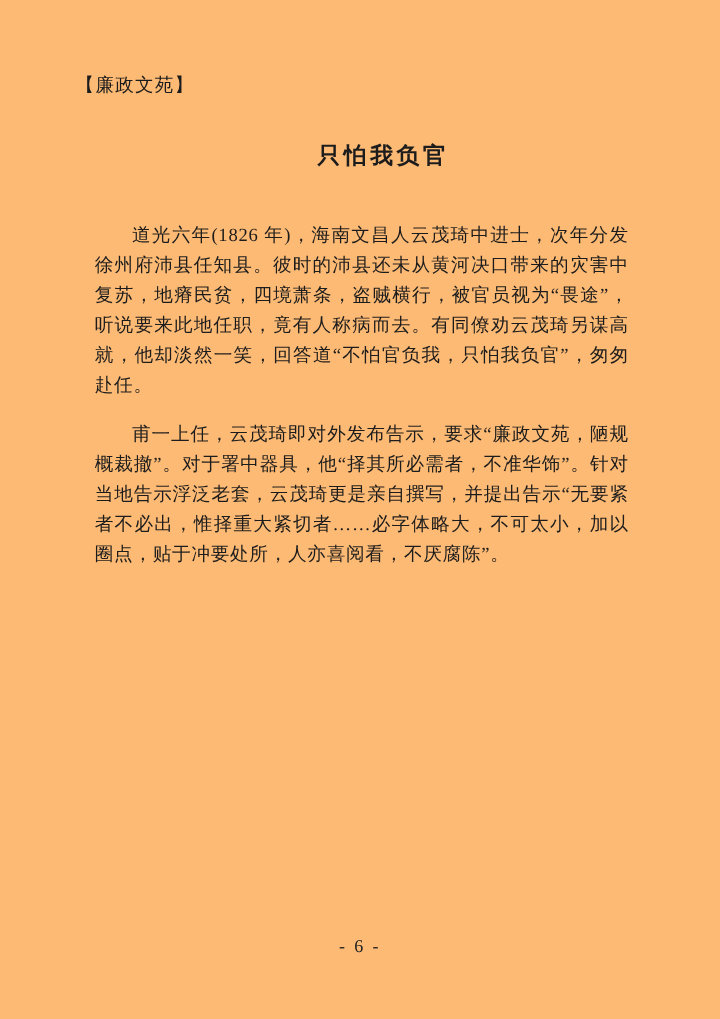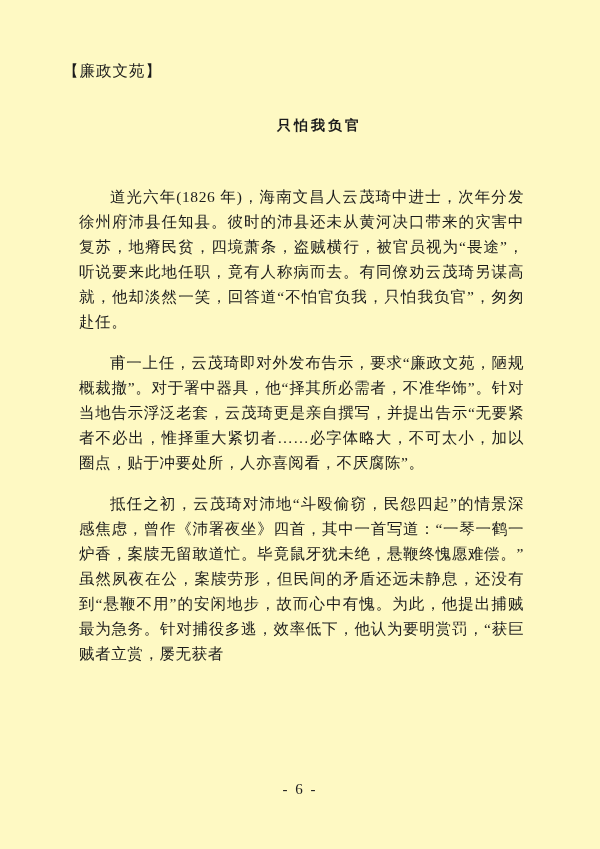--- a/index.html
+++ b/index.html
@@ -5,40 +5,40 @@
   html, body {
     margin: 0;
     padding: 0;
     background: #e8e8e8;
   }
   .page {
     position: relative;
     width: 600px;
     height: 849px;
     margin: 0 auto;
-    background: #fef9c3;
+    background: #fdba74;
     font-family: "Liberation Serif", "DejaVu Serif", serif;
     color: #1c1c1c;
     overflow: hidden;
   }
   .section-label {
     position: absolute;
     left: 63px;
     top: 61px;
     font-size: 15.5px;
     letter-spacing: 1px;
     white-space: nowrap;
   }
   .doc-title {
     position: absolute;
     left: 0;
     right: 0;
     top: 117px;
     text-align: center;
-    font-size: 14px;
+    font-size: 19px;
     font-weight: bold;
     letter-spacing: 3px;
     padding-left: 39px;
   }
   .body-text {
     position: absolute;
     left: 63px;
     top: 168px;
     width: 477px;
     font-size: 15.5px;
@@ -68,18 +68,17 @@
 
 <div class="page">
 
   <div class="section-label">【廉政文苑】</div>
 
   <div class="doc-title">只怕我负官</div>
 
   <div class="body-text">
     <p>道光六年(1826 年)，海南文昌人云茂琦中进士，次年分发徐州府沛县任知县。彼时的沛县还未从黄河决口带来的灾害中复苏，地瘠民贫，四境萧条，盗贼横行，被官员视为“畏途”，听说要来此地任职，竟有人称病而去。有同僚劝云茂琦另谋高就，他却淡然一笑，回答道“不怕官负我，只怕我负官”，匆匆赴任。</p>
     <p>甫一上任，云茂琦即对外发布告示，要求“廉政文苑，陋规概裁撤”。对于署中器具，他“择其所必需者，不准华饰”。针对当地告示浮泛老套，云茂琦更是亲自撰写，并提出告示“无要紧者不必出，惟择重大紧切者……必字体略大，不可太小，加以圈点，贴于冲要处所，人亦喜阅看，不厌腐陈”。</p>
-    <p>抵任之初，云茂琦对沛地“斗殴偷窃，民怨四起”的情景深感焦虑，曾作《沛署夜坐》四首，其中一首写道：“一琴一鹤一炉香，案牍无留敢道忙。毕竟鼠牙犹未绝，悬鞭终愧愿难偿。”虽然夙夜在公，案牍劳形，但民间的矛盾还远未静息，还没有到“悬鞭不用”的安闲地步，故而心中有愧。为此，他提出捕贼最为急务。针对捕役多逃，效率低下，他认为要明赏罚，“获巨贼者立赏，屡无获者</p>
   </div>
 
   <div class="page-number">- 6 -</div>
 
 </div>
 
 </body></html>

